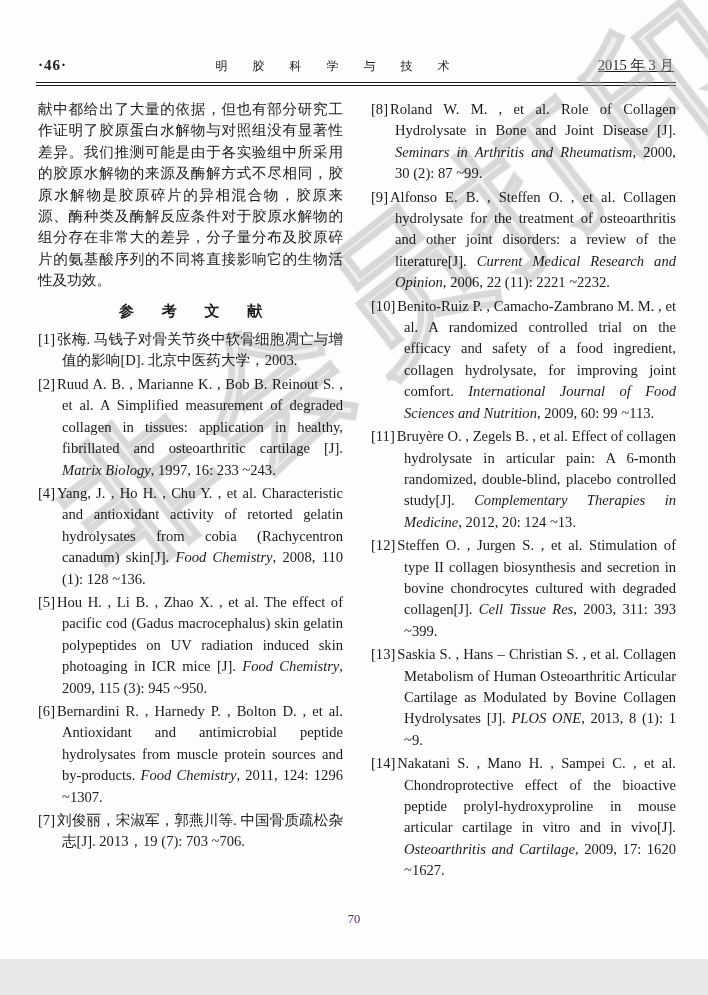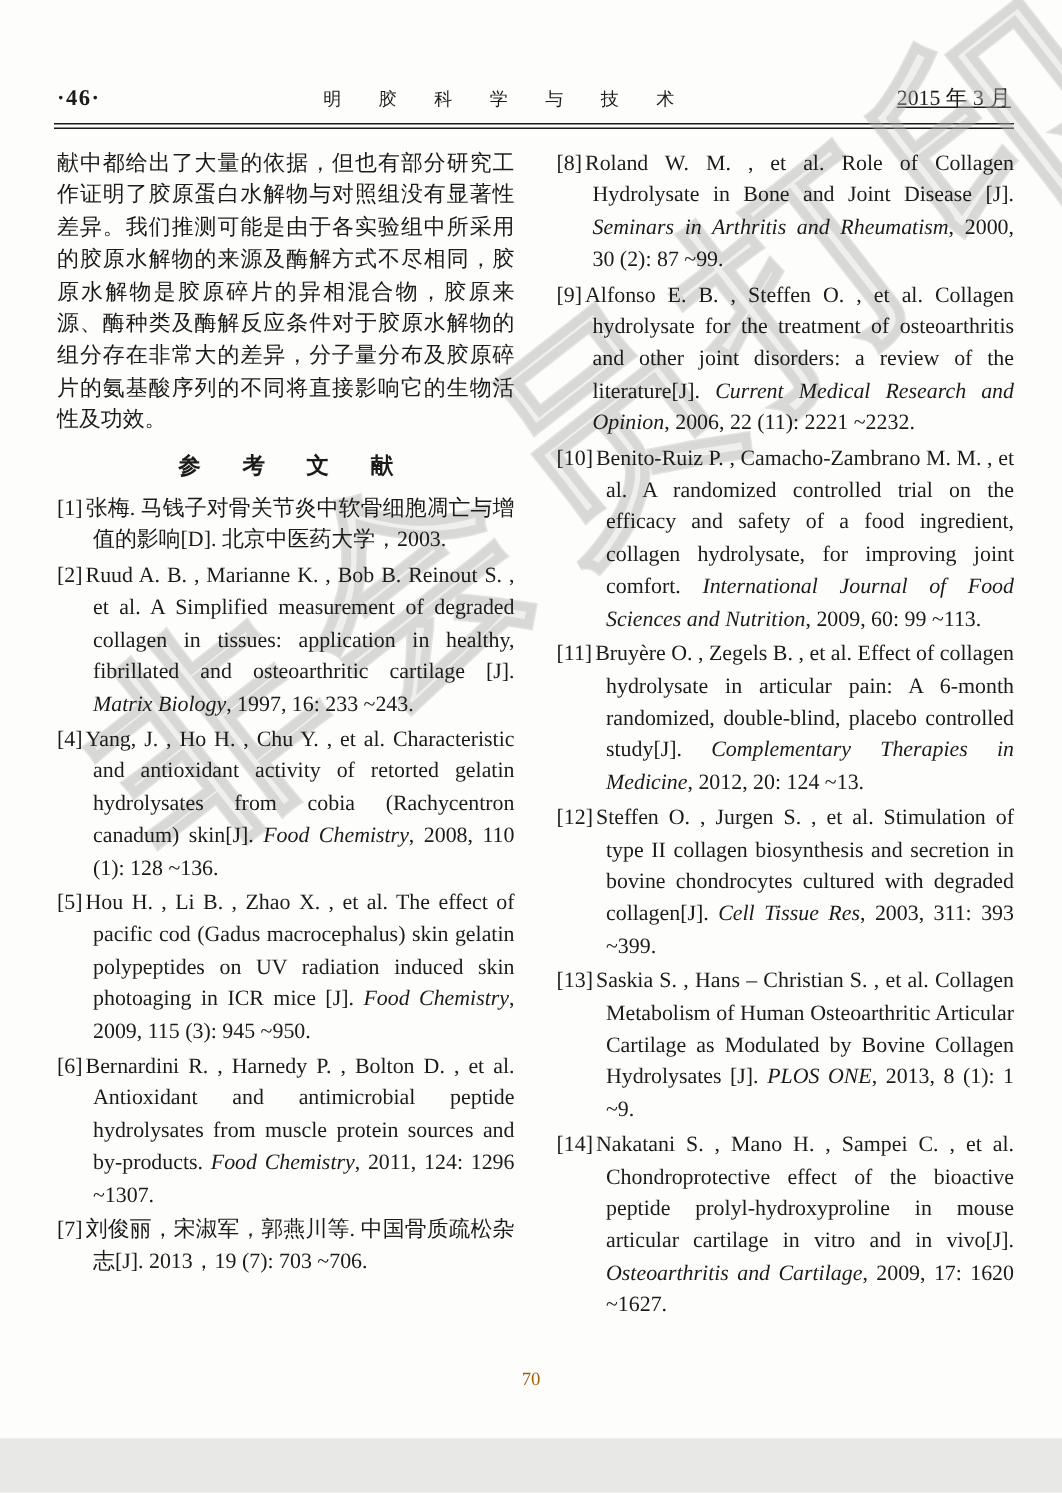--- a/index.html
+++ b/index.html
@@ -49,21 +49,21 @@
     text-align:center; font-size:15px; font-weight:bold;
     letter-spacing:12px; padding-left:12px;
     margin:9px 0 7px 0;
   }
   .ref { padding-left:24px; text-indent:-24px; margin-bottom:2px; }
   .ref.wide { padding-left:33px; text-indent:-33px; }
   .ref-label { padding-right:2px; }
   .ref i { font-style:italic; }
   .footer {
     position:absolute; bottom:32px; left:0; right:0;
-    text-align:center; font-size:12.5px; color:#a16207;
+    text-align:center; font-size:12.5px; color:#4c1d95;
     z-index:2;
   }
 </style>
 </head>
 <body>
 
 <div class="page">
 
   <div class="header">
     <span class="page-marker">·46·</span>

